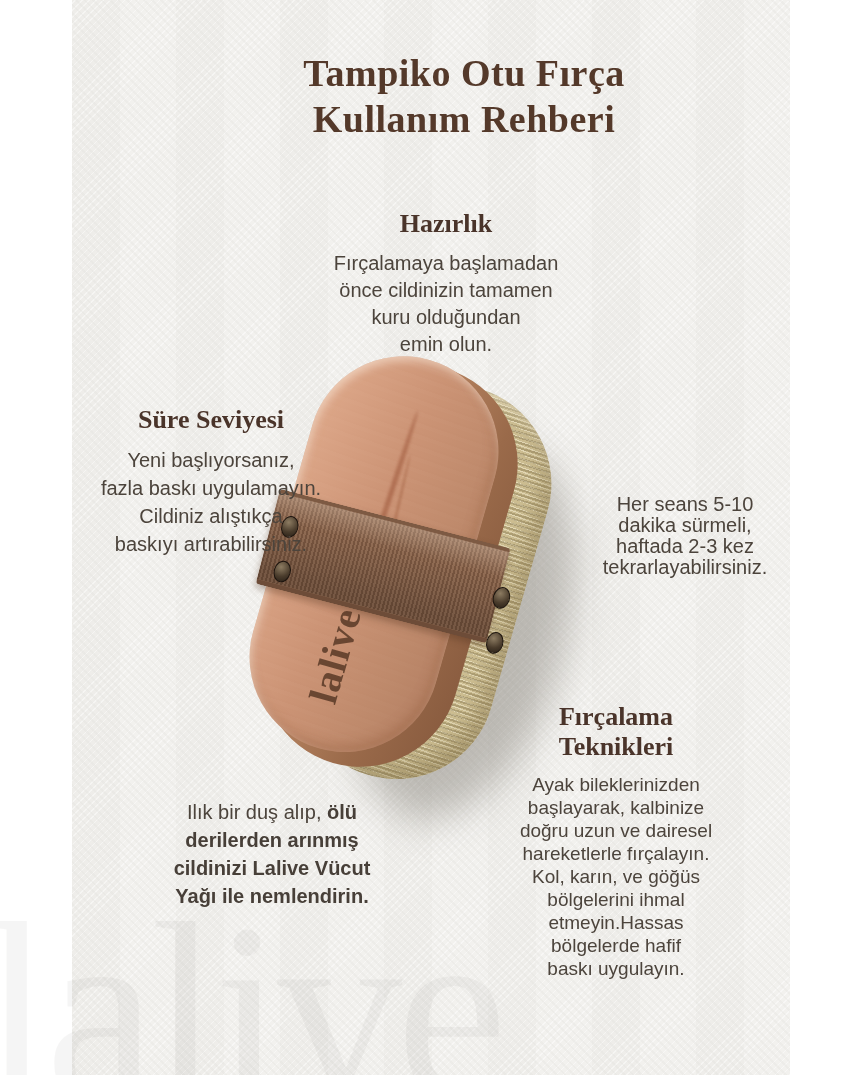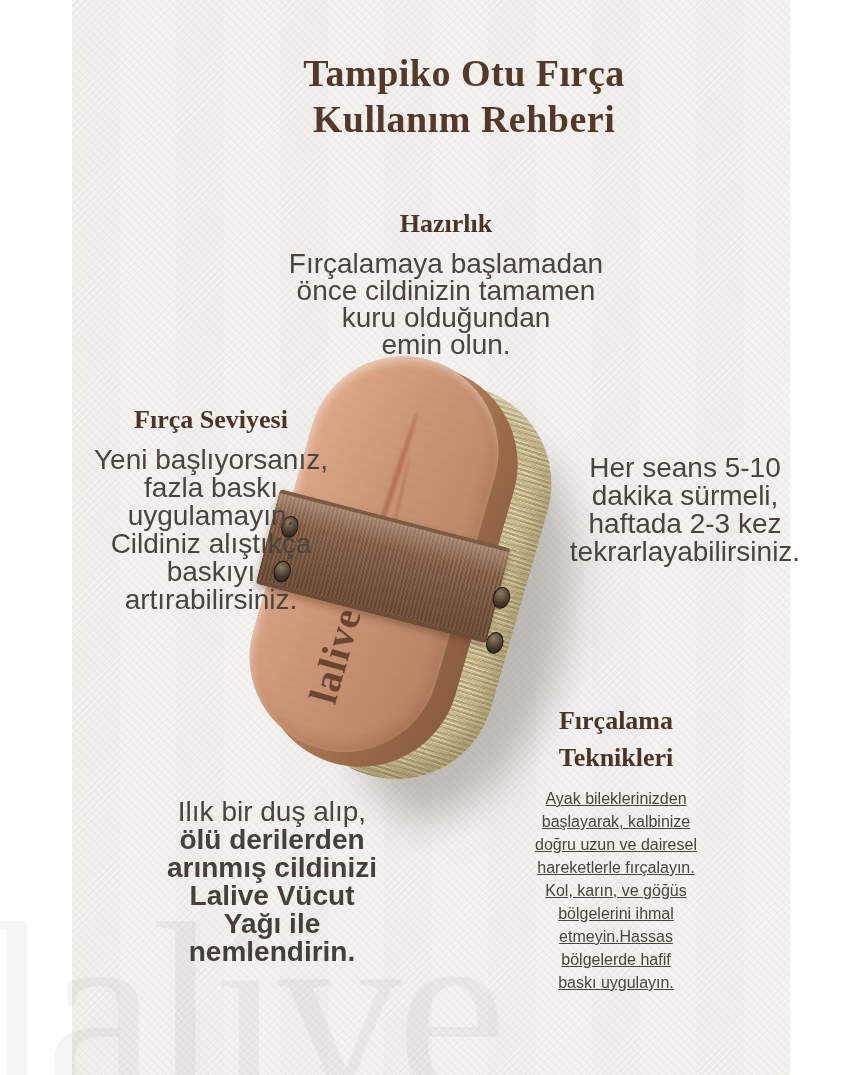--- a/index.html
+++ b/index.html
@@ -28,30 +28,30 @@
     text-align:center; font-family:"Liberation Serif", serif; font-weight:bold;
     font-size:38px; line-height:46px; color:#54392a; white-space:pre-line;
     letter-spacing:0.5px;
   }
   .sec { position:absolute; text-align:center; z-index:5; }
   .sec .h {
     font-family:"Liberation Serif", serif; font-weight:bold; color:#4a342a;
     font-size:26px; line-height:31px; margin-bottom:11px; white-space:pre-line;
   }
   .sec .b {
-    color:#4c443c; font-size:28px; line-height:27px; white-space:pre-line;
+    color:#4c443c; font-size:20px; line-height:27px; white-space:pre-line;
   }
   #sec-hazirlik { left:280px; top:208px; width:332px; }
   #sec-baski    { left:80px;  top:404px; width:262px; }
   #sec-baski .b { line-height:28px; }
   #sec-sure     { left:554px; top:454px; width:262px; }
-  #sec-sure .b  { line-height:28px; }
+  #sec-sure .b  { line-height:21px;margin-top:40px; }
   #sec-teknik   { left:486px; top:702px; width:260px; }
-  #sec-teknik .h { line-height:37px; }
-  #sec-teknik .b { font-size:16px; line-height:23px;text-decoration:underline; }
+  #sec-teknik .h { line-height:30px; }
+  #sec-teknik .b { font-size:19px; line-height:23px; }
   #sec-sonrasi  { left:130px; top:798px; width:252px; }
   #sec-sonrasi .b { line-height:28px; white-space:normal;margin-left:32px; }
   #sec-sonrasi .b .bold { font-weight:bold; color:#473f38; }
 
   
   .brush {
     position:absolute; left:275px; top:360px; width:250px; height:425px;
     transform:rotate(16deg); z-index:3;
   }
   .brush-shadow {
@@ -133,21 +133,21 @@
 
   <div class="sec" id="sec-hazirlik">
     <div class="h">Hazırlık</div>
     <div class="b">Fırçalamaya başlamadan
 önce cildinizin tamamen
 kuru olduğundan
 emin olun.</div>
   </div>
 
   <div class="sec" id="sec-baski">
-    <div class="h">Fırça Seviyesi</div>
+    <div class="h">Süre Seviyesi</div>
     <div class="b">Yeni başlıyorsanız,
 fazla baskı uygulamayın.
 Cildiniz alıştıkça
 baskıyı artırabilirsiniz.</div>
   </div>
 
   <div class="sec" id="sec-sure">
     <div class="b">Her seans 5-10
 dakika sürmeli,
 haftada 2-3 kez

